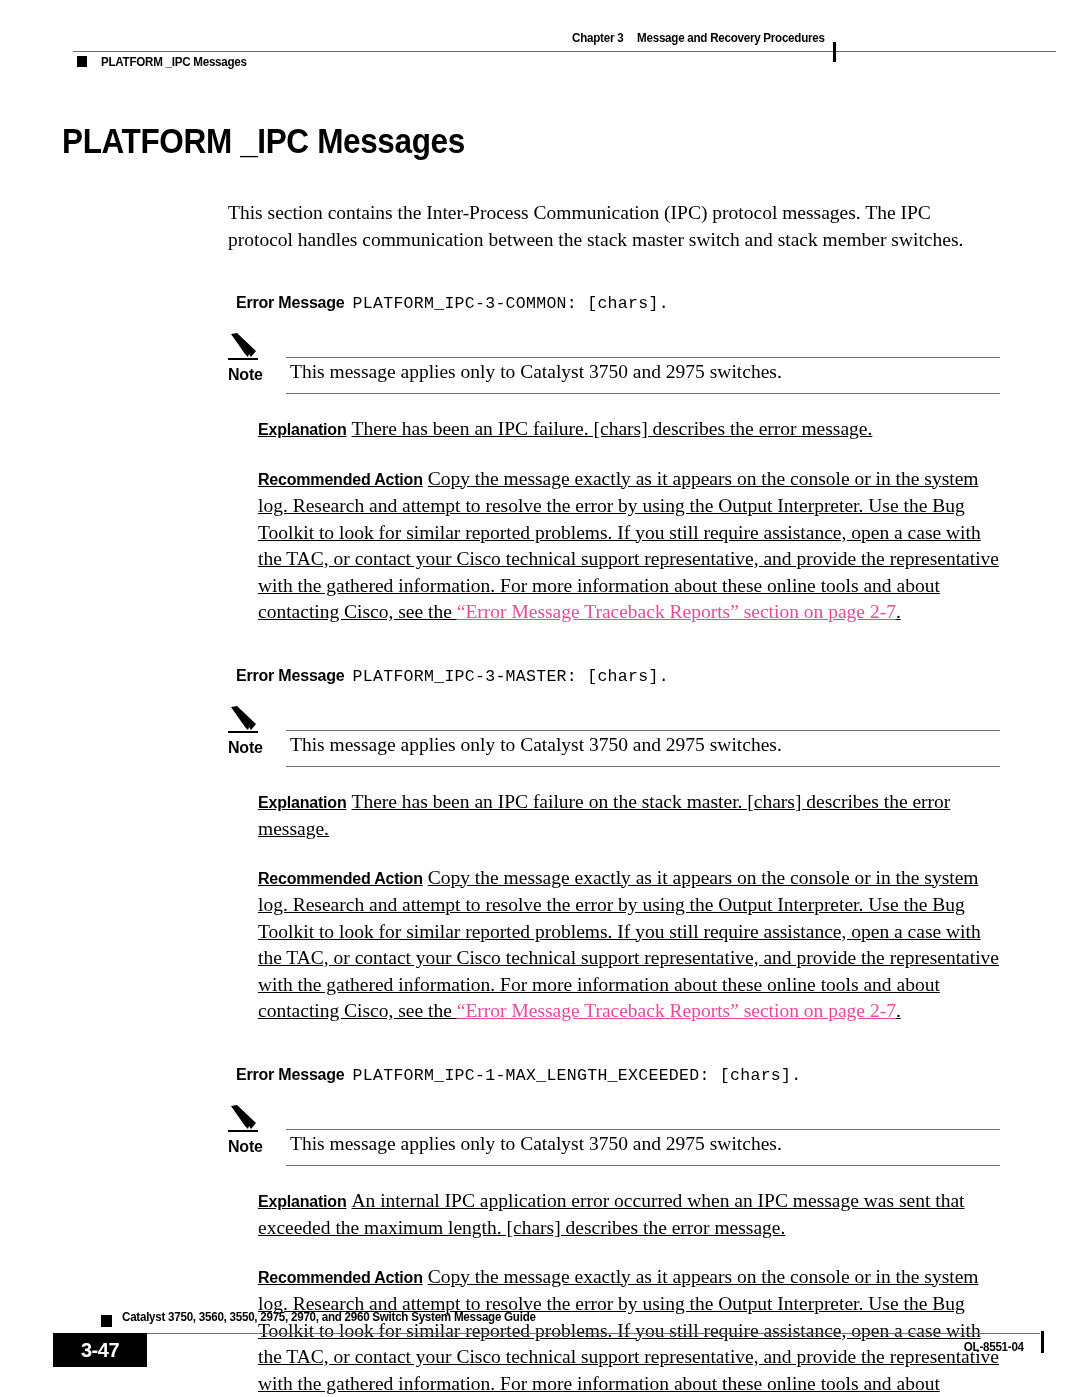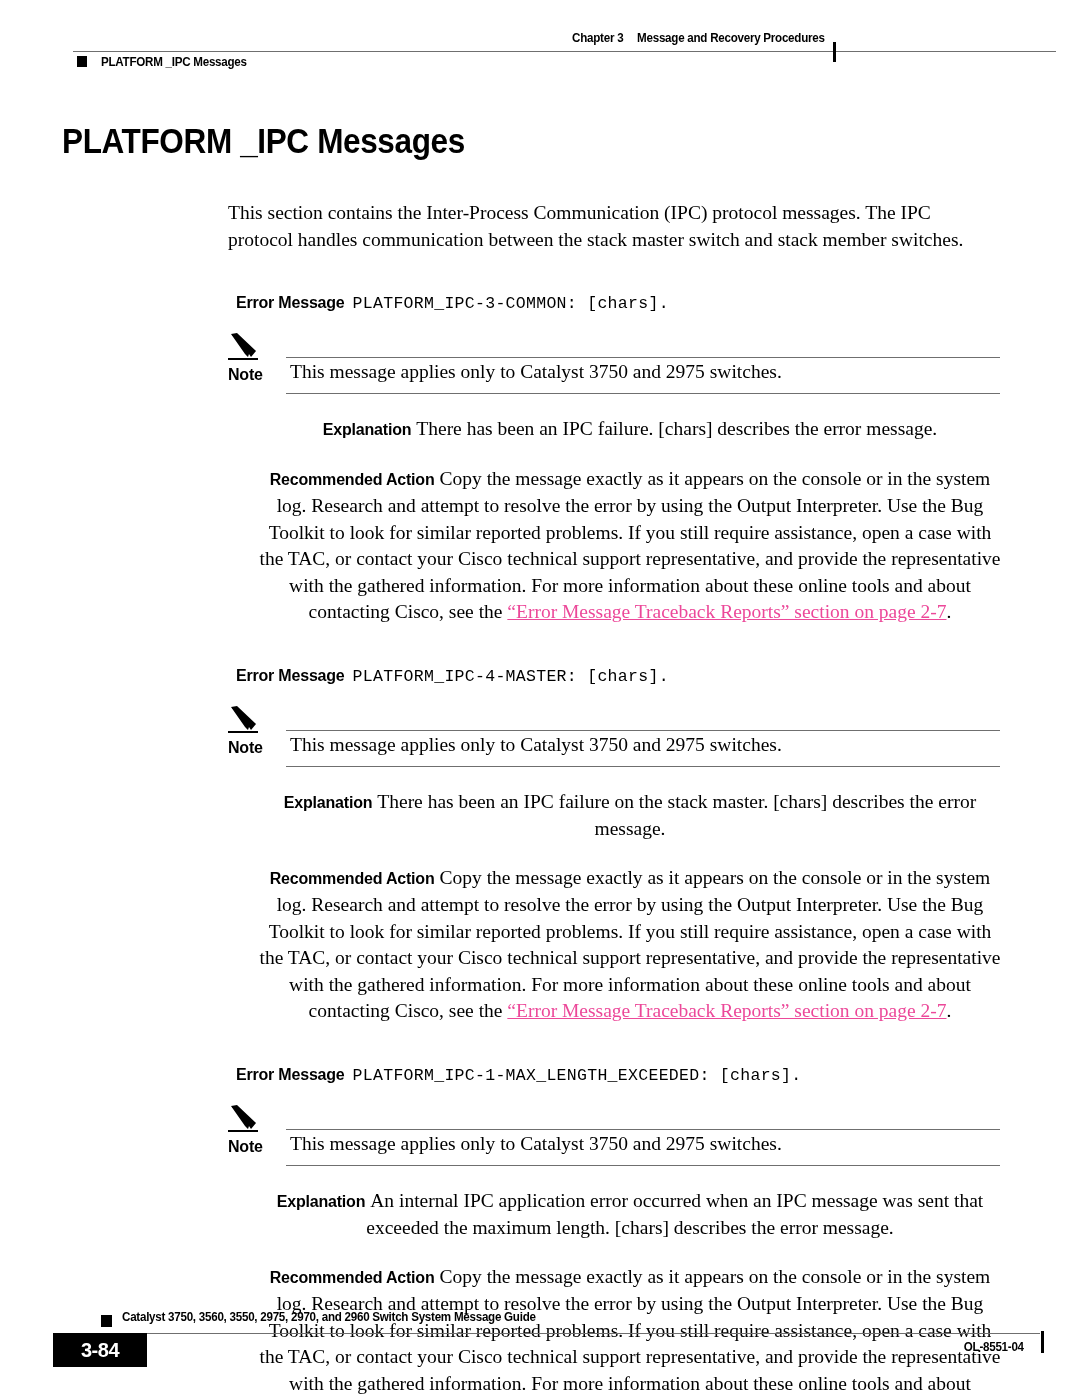--- a/index.html
+++ b/index.html
@@ -174,21 +174,22 @@
     font-size: 19.5px;
     line-height: 24px;
   }
 
   
   .para {
     margin: 22px 0 0 30px;
     width: 744px;
     font-size: 19.5px;
     line-height: 26.5px;
-    text-align: center;
+    text-align: left;
+    text-decoration: underline;
   }
   .para .tag {
     font-family: "Liberation Sans Narrow", "Liberation Sans", sans-serif;
     font-weight: bold;
     font-size: 16px;
     letter-spacing: -0.2px;
     margin-right: 5px;
   }
   .link { color: #ec4899; }
 
@@ -315,21 +316,21 @@
         <span class="tag">Explanation</span><span>There has been an IPC failure. [chars] describes the error message.</span>
       </p>
 
       <p class="para">
         <span class="tag">Recommended Action</span><span>Copy the message exactly as it appears on the console or in the system log. Research and attempt to resolve the error by using the Output Interpreter. Use the Bug Toolkit to look for similar reported problems. If you still require assistance, open a case with the TAC, or contact your Cisco technical support representative, and provide the representative with the gathered information. For more information about these online tools and about contacting Cisco, see the </span><a class="link" href="#">“Error Message Traceback Reports” section on page 2-7</a><span>.</span>
       </p>
     </div>
 
     <div class="msg-block">
       <div class="errline">
-        <span class="lbl">Error Message</span><span class="mono">PLATFORM_IPC-4-MASTER: [chars].</span>
+        <span class="lbl">Error Message</span><span class="mono">PLATFORM_IPC-3-MASTER: [chars].</span>
       </div>
 
       <div class="note">
         <span class="pencil">
           <svg viewBox="0 0 34 28" width="34" height="28" aria-hidden="true">
             <polygon points="3,2 9,1 28,19 23,25 21,22 20,25 17,22" fill="#000"></polygon>
             <polygon points="4,3 7,2 26,20 23,23" fill="#000"></polygon>
             <rect x="0" y="26" width="30" height="2" fill="#000"></rect>
           </svg>
         </span>
@@ -377,16 +378,16 @@
     </div>
 
   </div>
 </div>
 
 <div class="page-footer">
   <div class="ftr-bullet"></div>
   <div class="ftr-guide">Catalyst 3750, 3560, 3550, 2975, 2970, and 2960 Switch System Message Guide</div>
   <div class="ftr-rule"></div>
   <div class="ftr-pagebox"></div>
-  <div class="ftr-pagenum">3-84</div>
+  <div class="ftr-pagenum">3-47</div>
   <div class="ftr-docid">OL-8551-04</div>
   <div class="ftr-tick-right"></div>
 </div>
 
 </body></html>

